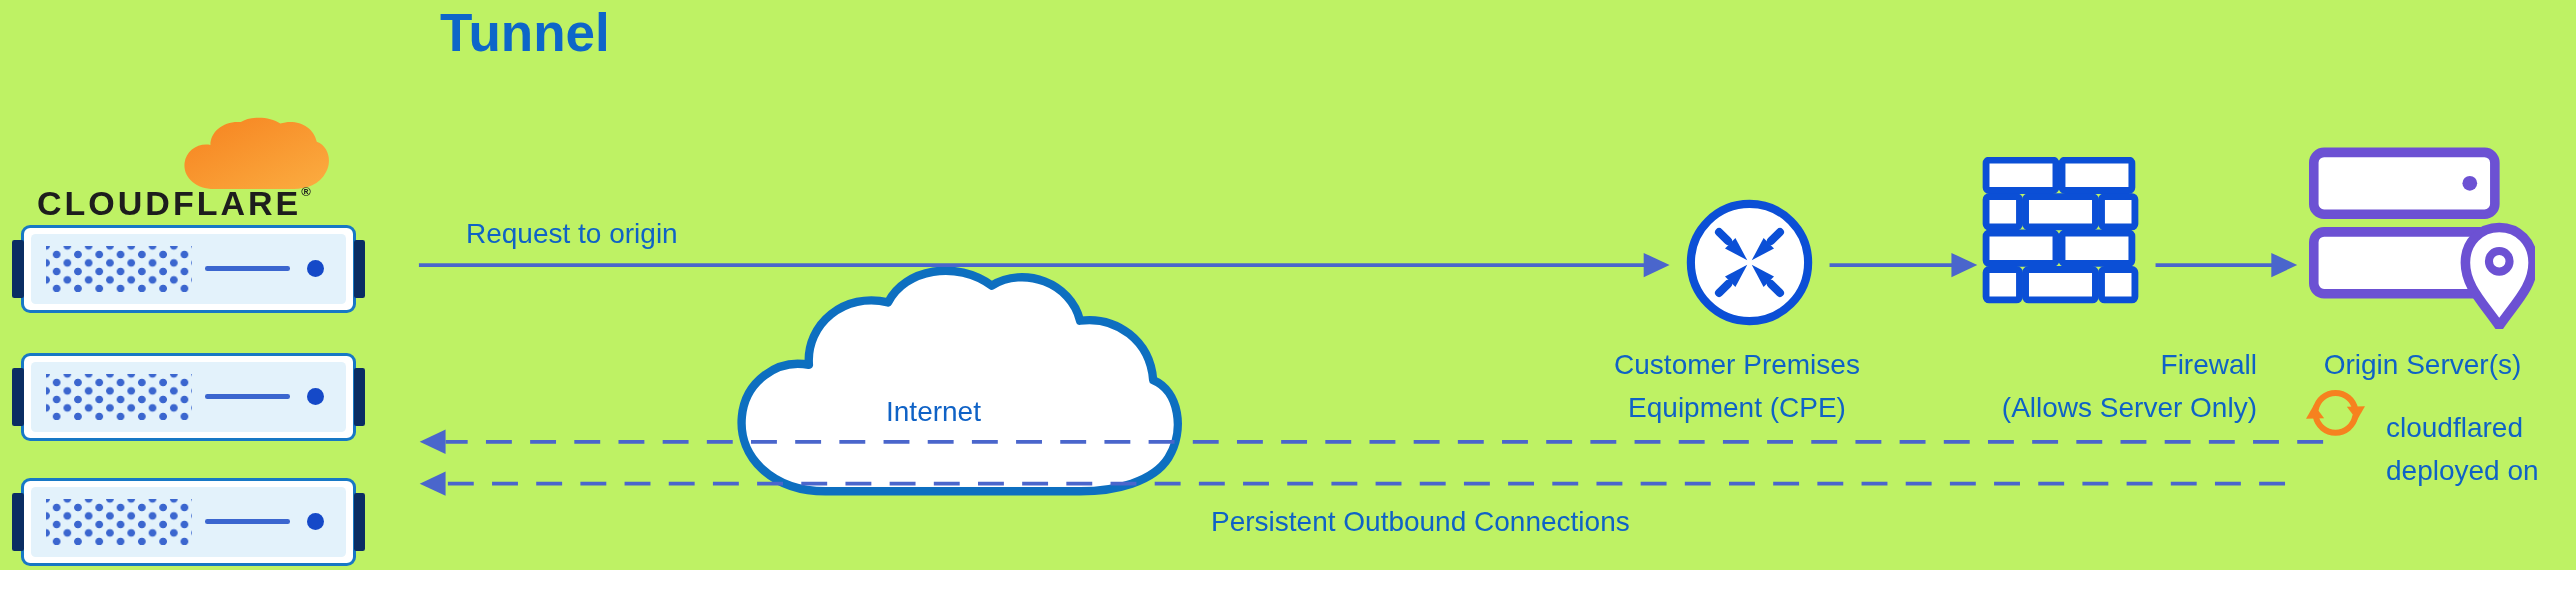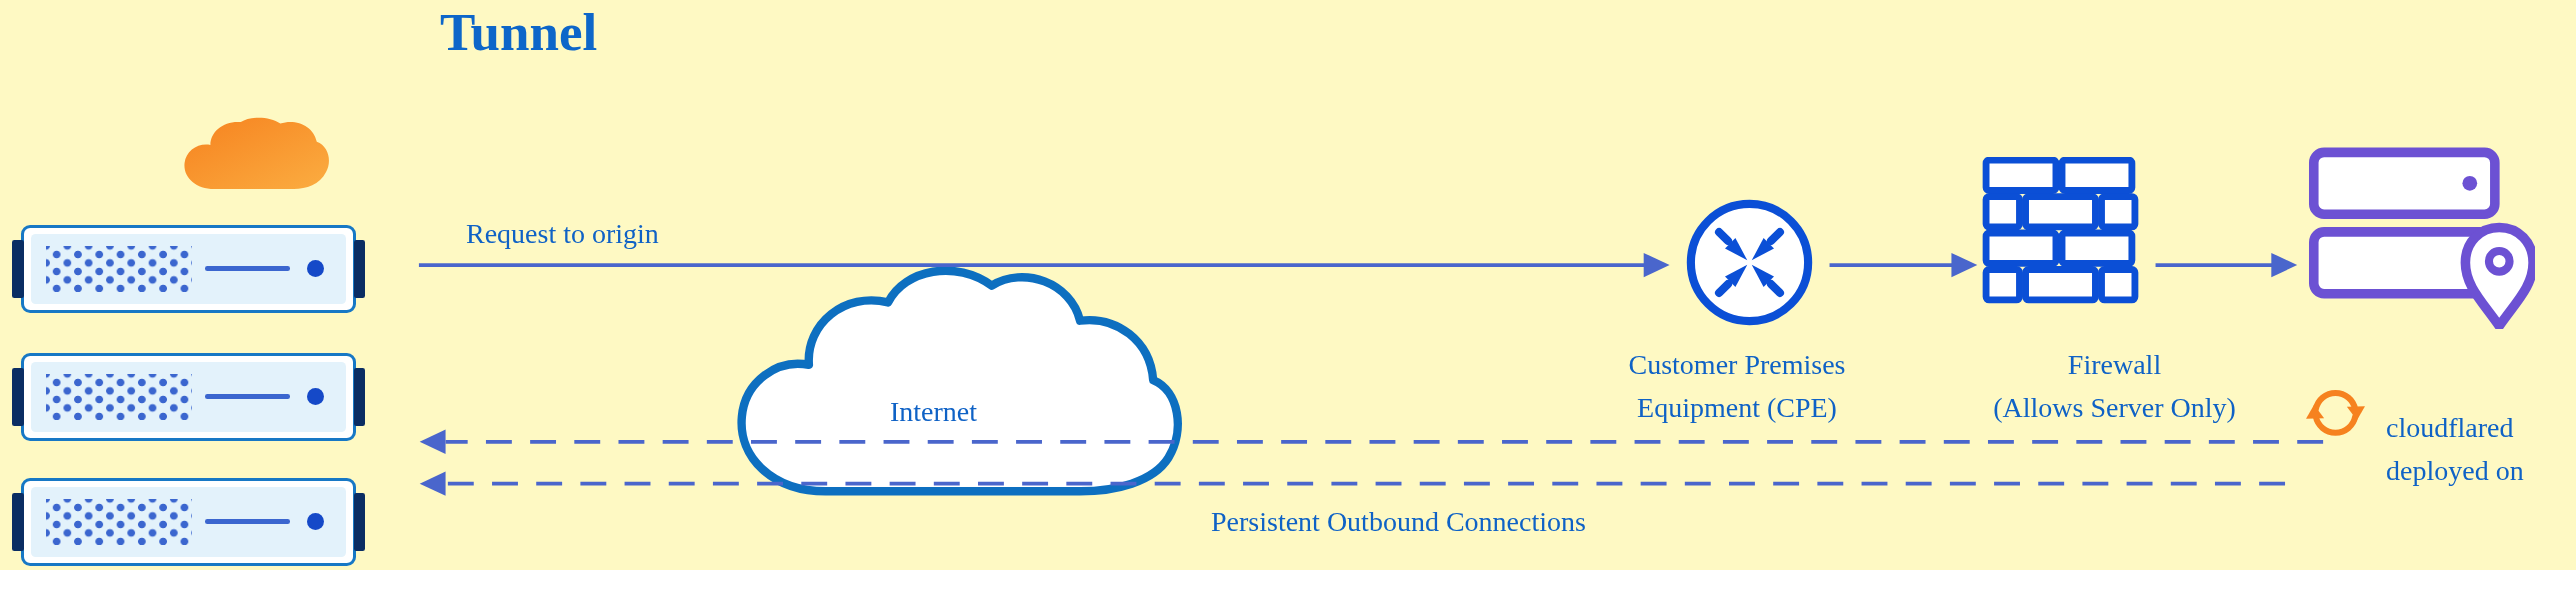--- a/index.html
+++ b/index.html
@@ -1,18 +1,18 @@
 <!DOCTYPE html>
 <html style="font-size:12.2px"><head>
 <meta charset="utf-8">
 <style>
   html,body{margin:0;padding:0;background:#ffffff;}
   #canvas{
-    position:relative;width:2576px;height:570px;background:#fef9c3;
-    font-family:Liberation Serif, serif;overflow:hidden;
+    position:relative;width:2576px;height:570px;background:#bef264;
+    font-family:Liberation Sans, sans-serif;overflow:hidden;
   }
   .abs{position:absolute;}
   .layer{position:absolute;left:0;top:0;}
   .label{
     position:absolute;color:#0f62c6;
     font-size:28px;line-height:43px;white-space:nowrap;
   }
   .center{text-align:center;}
   #title{
     position:absolute;left:440px;top:1.5px;
@@ -89,20 +89,21 @@
       <linearGradient id="cfgrad" x1="0" y1="0" x2="1" y2="1">
         <stop offset="0" stop-color="#f6821f"></stop>
         <stop offset="1" stop-color="#fbad41"></stop>
       </linearGradient>
     </defs>
     <path d="M 45 96 C 20 96 4 80 6 62 C 8 45 24 35 40 38
              C 40 20 58 6 80 8 C 92 0 118 0 132 10
              C 152 3 176 13 180 34 C 196 40 200 60 192 74
              C 184 90 166 96 150 96 Z" fill="url(#cfgrad)"></path>
   </svg>
+  <div id="brand"><span>CLOUDFLARE</span><span class="reg">®</span></div>
 
   <div class="server" style="top:225px;">
     <div class="server-tab left"></div>
     <div class="server-tab right"></div>
     <div class="server-inner">
       <div class="server-dots"></div>
       <div class="server-line"></div>
       <div class="server-led"></div>
     </div>
   </div>
@@ -169,24 +170,25 @@
     <circle cx="222" cy="52" r="10" fill="#6c51d3"></circle>
     <path d="M262 246 C240 214 216 192 216 160 C216 132 236 112 262 112
          C288 112 308 132 308 160 C308 192 284 214 262 246 Z" fill="#ffffff" stroke="#6c51d3" stroke-width="13" stroke-linejoin="round"></path>
     <circle cx="262" cy="158" r="14" fill="#ffffff" stroke="#6c51d3" stroke-width="11"></circle>
   </svg>
 
   <div class="label center" style="left:1539px;top:343px;width:396px;text-align:center;">
     <div>Customer Premises</div>
     <div>Equipment (CPE)</div>
   </div>
-  <div class="label center" style="left:1924px;top:343px;width:381px;">
+  <div class="label center" style="left:1876px;top:343px;width:381px;text-align:right;">
     <div>Firewall</div>
     <div>(Allows Server Only)</div>
   </div>
+  <div class="label center" style="left:2274px;top:343px;width:297px;">Origin Server(s)</div>
 
   <svg class="abs" style="left:2302px;top:378px;" width="67" height="67" viewBox="0 0 100 100">
     <path d="M 20.5 46.8 A 30 30 0 0 1 79.5 46.8" stroke="#f6821f" stroke-width="9" fill="none" stroke-linecap="round"></path>
     <polygon points="82,63 67,43 94,42" fill="#f6821f"></polygon>
     <path d="M 79.5 57.2 A 30 30 0 0 1 20.5 57.2" stroke="#f6821f" stroke-width="9" fill="none" stroke-linecap="round"></path>
     <polygon points="18,40 33,60 6,61" fill="#f6821f"></polygon>
   </svg>
   <div class="label" style="left:2386px;top:372px;margin-top:34px;">
     <div>cloudflared</div>
     <div>deployed on</div>

